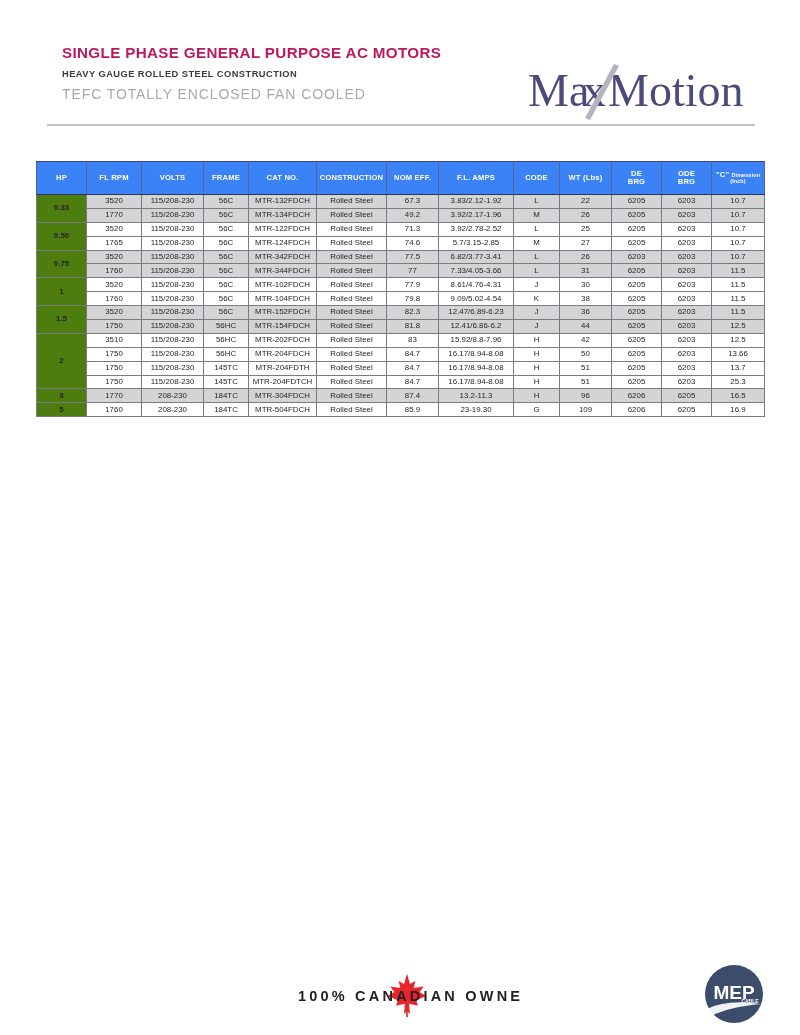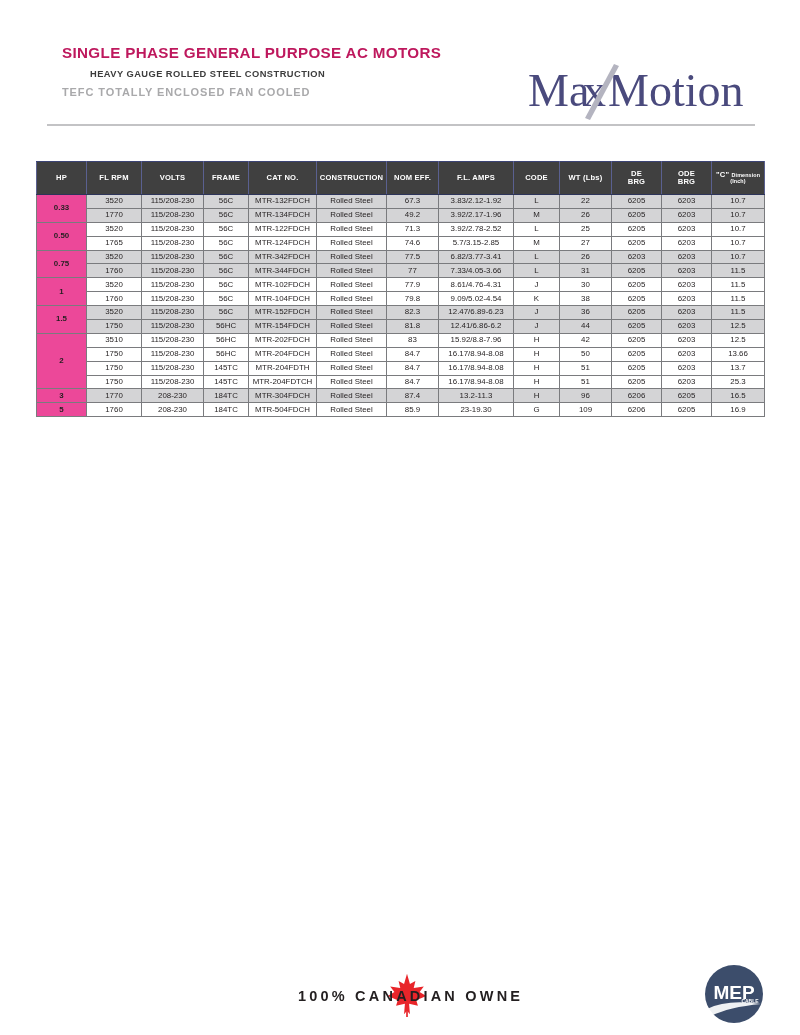--- a/index.html
+++ b/index.html
@@ -36,26 +36,25 @@
     line-height: 1.1;
     white-space: nowrap;
   }
   #doc-subtitle {
     margin-top: 7px;
     font-size: 9.3px;
     font-weight: bold;
     letter-spacing: 0.45px;
     color: #3c3c3c;
     white-space: nowrap;
-    margin-left: 28px;
   }
   #doc-tagline {
     margin-top: 7px;
-    font-size: 11px;
-    font-weight: bold;
+    font-size: 14px;
+    font-weight: normal;
     letter-spacing: 0.9px;
     color: #a9a9ab;
     white-space: nowrap;
   }
 
   
   #brand-logo {
     position: absolute;
     right: 42px;
     top: 31px;
@@ -95,40 +94,40 @@
     vertical-align: middle;
     font-size: 7.9px;
     padding: 0;
     height: 12.9px;
     line-height: 1.05;
     color: #231f20;
     white-space: nowrap;
     overflow: hidden;
   }
   table#spec-table thead th {
-    background: #404040;
+    background: #3b82f6;
     color: #ffffff;
     font-weight: bold;
     font-size: 7.6px;
     letter-spacing: 0.2px;
     height: 32px;
     border: 1px solid #5a6090;
     border-top: 1px solid #3c4474;
     border-bottom: 1px solid #2d3459;
   }
   th .hdr-sub {
     font-size: 5.4px;
     font-weight: bold;
     letter-spacing: 0.1px;
   }
   th .hdr-line2 {
     display: block;
   }
   td.hp-cell {
-    background: #ec4899;
+    background: #4d7c0f;
     color: #ffffff;
     font-weight: bold;
     font-size: 8.1px;
     border-left: 1px solid #ed8136;
     border-right: 1px solid #7a7b7e;
     border-top: 2px solid #ffffff;
     border-bottom: 2px solid #ffffff;
   }
   tr.shade td:not(.hp-cell) {
     background: #d4d4d6;

